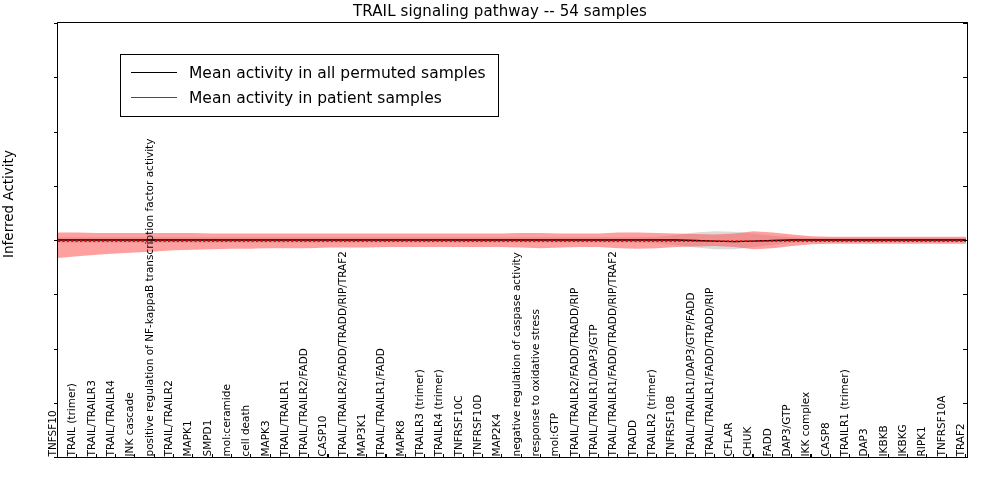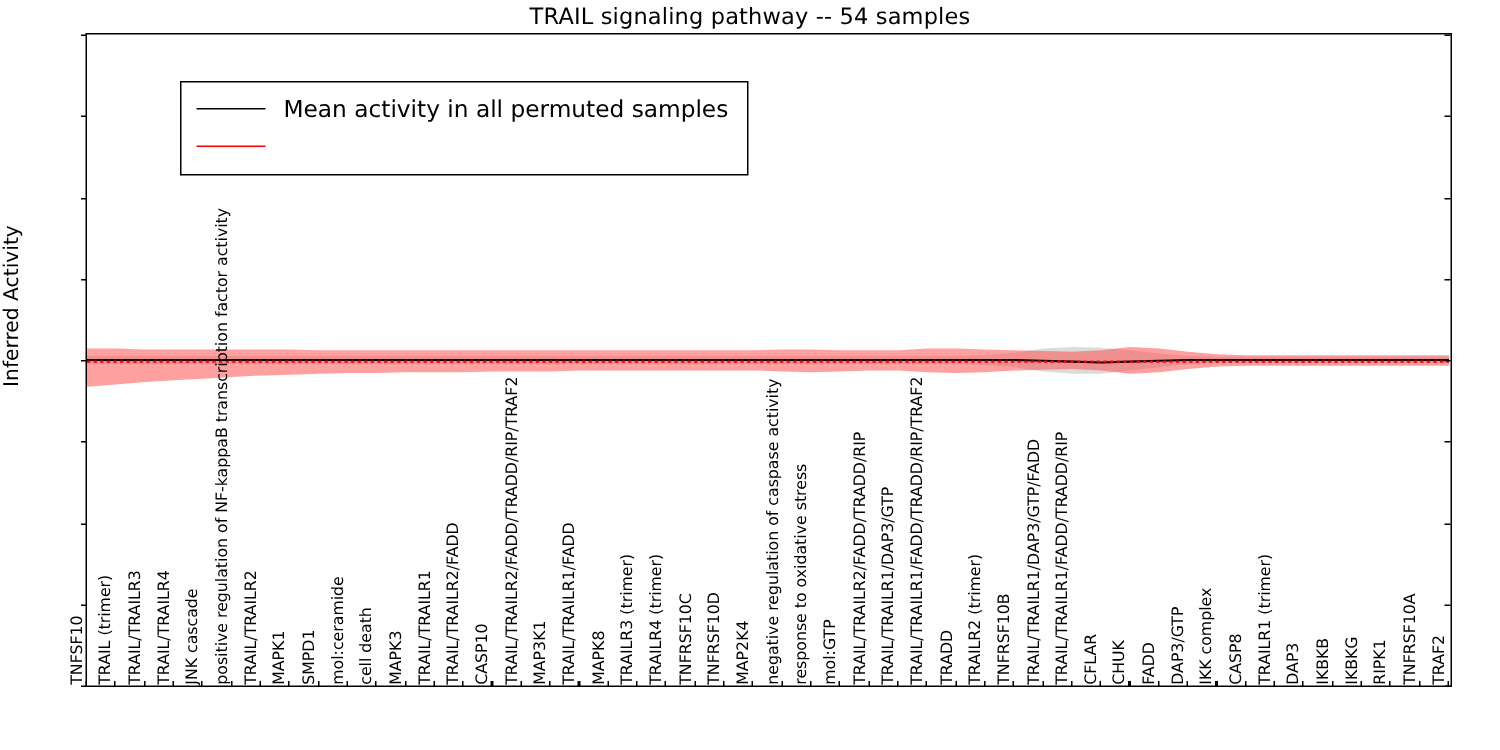--- a/index.html
+++ b/index.html
@@ -88,20 +88,21 @@
         <div class="ytickmark inner" style="top: 0px; left: 905px;"></div>
       </div>
 
     <div class="legend">
       <div class="legrow">
         <span class="legline"></span>
         <span class="legtext">Mean activity in all permuted samples</span>
       </div>
       <div class="legrow">
         <span class="legline red"></span>
+        <span class="legtext">Mean activity in patient samples</span>
       </div>
     </div>
   </div>
 
   <div class="ylabel">Inferred Activity</div>
 
   <div class="xticks" id="xticks">
       <div class="xtick" style="left: 0px;">
         <span class="lab">TNFSF10</span>
       </div>

